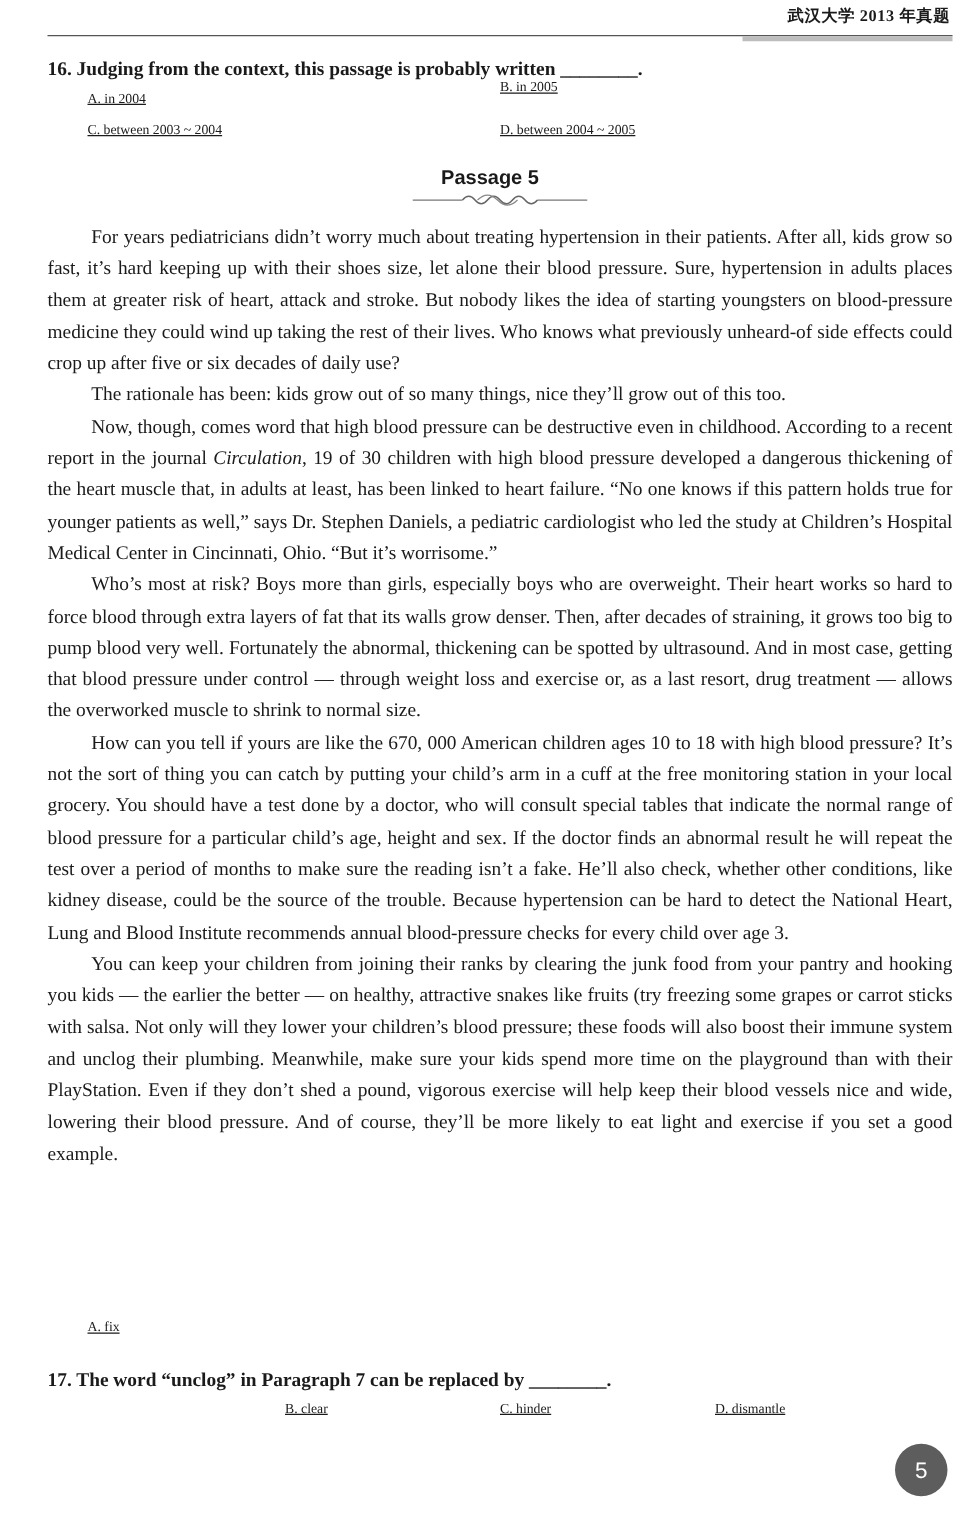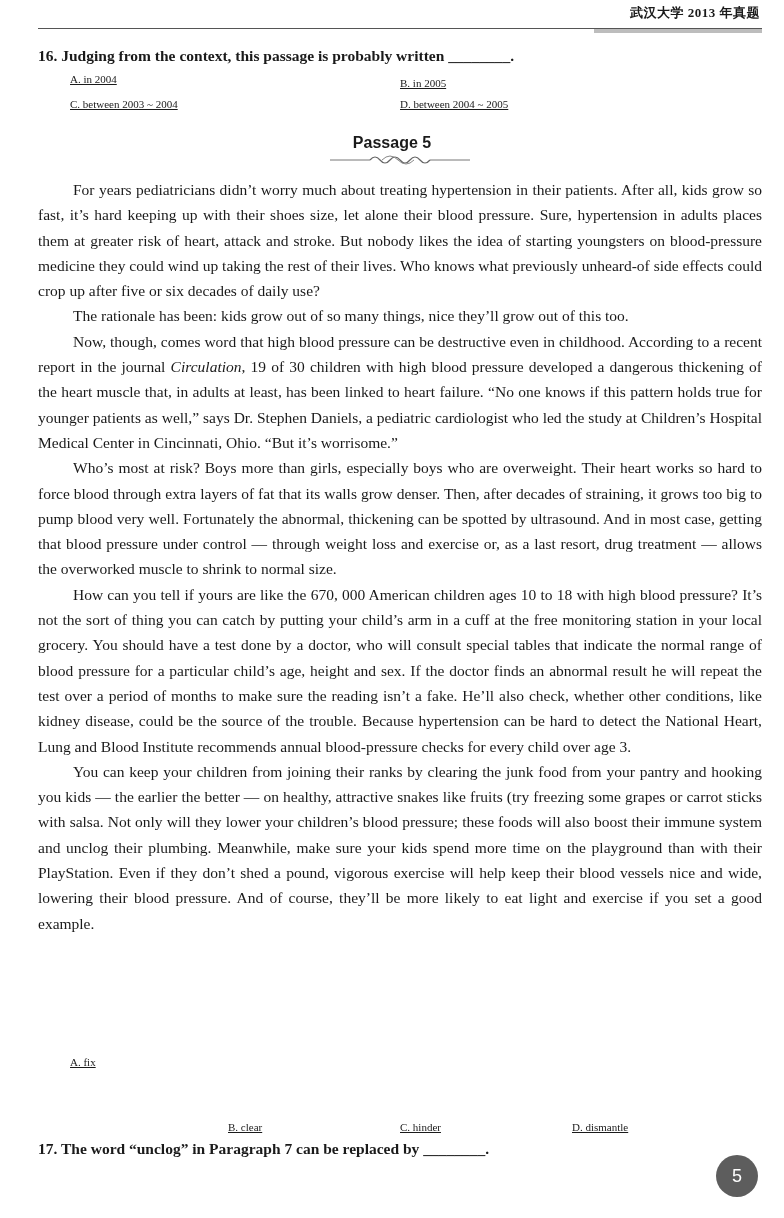--- a/index.html
+++ b/index.html
@@ -25,21 +25,21 @@
 
 <div>
   <div class="header-title">武汉大学 2013 年真题</div>
   <div class="header-rule"></div>
   <div class="header-bar"></div>
 </div>
 
 <div>
   <div class="q-stem" style="top:47px;">16. Judging from the context, this passage is probably written ________.</div>
   <div class="opt" style="left:70px; top:73px;">A.  in 2004</div>
-  <div class="opt" style="left:400px; top:77px;text-align:right;">B.  in 2005</div>
+  <div class="opt" style="left:400px; top:64px;text-align:right;">B.  in 2005</div>
   <div class="opt" style="left:70px; top:98px;">C.  between 2003 ~ 2004</div>
   <div class="opt" style="left:400px; top:98px;">D.  between 2004 ~ 2005</div>
 </div>
 
 <div class="passage-title">Passage 5</div>
 <svg class="ornament" viewBox="0 0 140 16">
   <line x1="0" y1="8" x2="40" y2="8" stroke="#777" stroke-width="1"></line>
   <line x1="100" y1="8" x2="140" y2="8" stroke="#777" stroke-width="1"></line>
   <path d="M40 8 q5 -6 10 0 q5 6 10 0 q5 -6 10 0 q5 6 10 0 q5 -6 10 0 q5 6 10 0" fill="none" stroke="#666" stroke-width="1.2"></path>
   <path d="M52 8 q8 -8 16 0 q8 8 16 0" fill="none" stroke="#888" stroke-width="1"></path>
@@ -48,20 +48,20 @@
 <div class="passage">
   <p>For years pediatricians didn’t worry much about treating hypertension in their patients. After all, kids grow so fast, it’s hard keeping up with their shoes size, let alone their blood pressure. Sure, hypertension in adults places them at greater risk of heart, attack and stroke. But nobody likes the idea of starting youngsters on blood-pressure medicine they could wind up taking the rest of their lives. Who knows what previously unheard-of side effects could crop up after five or six decades of daily use?</p>
   <p>The rationale has been: kids grow out of so many things, nice they’ll grow out of this too.</p>
   <p><span>Now, though, comes word that high blood pressure can be destructive even in childhood. According to a recent report in the journal </span><span class="it">Circulation</span><span>, 19 of 30 children with high blood pressure developed a dangerous thickening of the heart muscle that, in adults at least, has been linked to heart failure. “No one knows if this pattern holds true for younger patients as well,” says Dr. Stephen Daniels, a pediatric cardiologist who led the study at Children’s Hospital Medical Center in Cincinnati, Ohio. “But it’s worrisome.”</span></p>
   <p>Who’s most at risk? Boys more than girls, especially boys who are overweight. Their heart works so hard to force blood through extra layers of fat that its walls grow denser. Then, after decades of straining, it grows too big to pump blood very well. Fortunately the abnormal, thickening can be spotted by ultrasound. And in most case, getting that blood pressure under control — through weight loss and exercise or, as a last resort, drug treatment — allows the overworked muscle to shrink to normal size.</p>
   <p>How can you tell if yours are like the 670, 000 American children ages 10 to 18 with high blood pressure? It’s not the sort of thing you can catch by putting your child’s arm in a cuff at the free monitoring station in your local grocery. You should have a test done by a doctor, who will consult special tables that indicate the normal range of blood pressure for a particular child’s age, height and sex. If the doctor finds an abnormal result he will repeat the test over a period of months to make sure the reading isn’t a fake. He’ll also check, whether other conditions, like kidney disease, could be the source of the trouble. Because hypertension can be hard to detect the National Heart, Lung and Blood Institute recommends annual blood-pressure checks for every child over age 3.</p>
   <p>You can keep your children from joining their ranks by clearing the junk food from your pantry and hooking you kids — the earlier the better — on healthy, attractive snakes like fruits (try freezing some grapes or carrot sticks with salsa. Not only will they lower your children’s blood pressure; these foods will also boost their immune system and unclog their plumbing. Meanwhile, make sure your kids spend more time on the playground than with their PlayStation. Even if they don’t shed a pound, vigorous exercise will help keep their blood vessels nice and wide, lowering their blood pressure. And of course, they’ll be more likely to eat light and exercise if you set a good example.</p>
 </div>
 
 <div>
-  <div class="q-stem" style="top:1096px;margin-top:44px;">17. The word “unclog” in Paragraph 7 can be replaced by ________.</div>
+  <div class="q-stem" style="top:1096px;">17. The word “unclog” in Paragraph 7 can be replaced by ________.</div>
   <div class="opt" style="left:70px; top:1056px;">A.  fix</div>
   <div class="opt" style="left:228px; top:1121px;">B.  clear</div>
   <div class="opt" style="left:400px; top:1121px;text-align:center;">C.  hinder</div>
   <div class="opt" style="left:572px; top:1121px;">D.  dismantle</div>
 </div>
 
 <div class="page-badge">5</div>
 
 </body></html>

